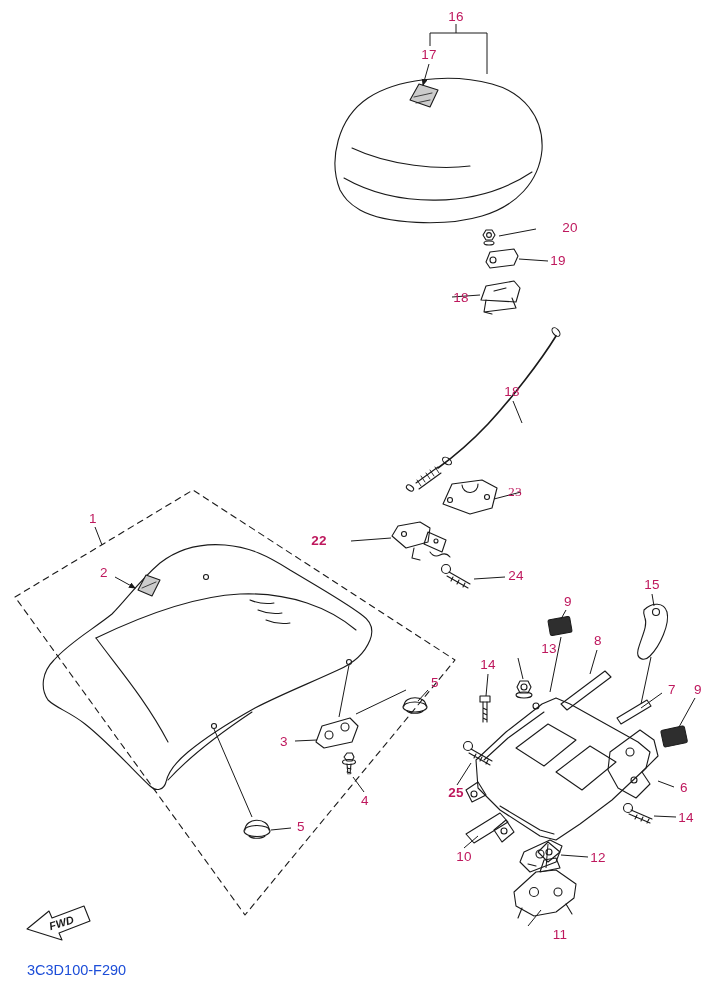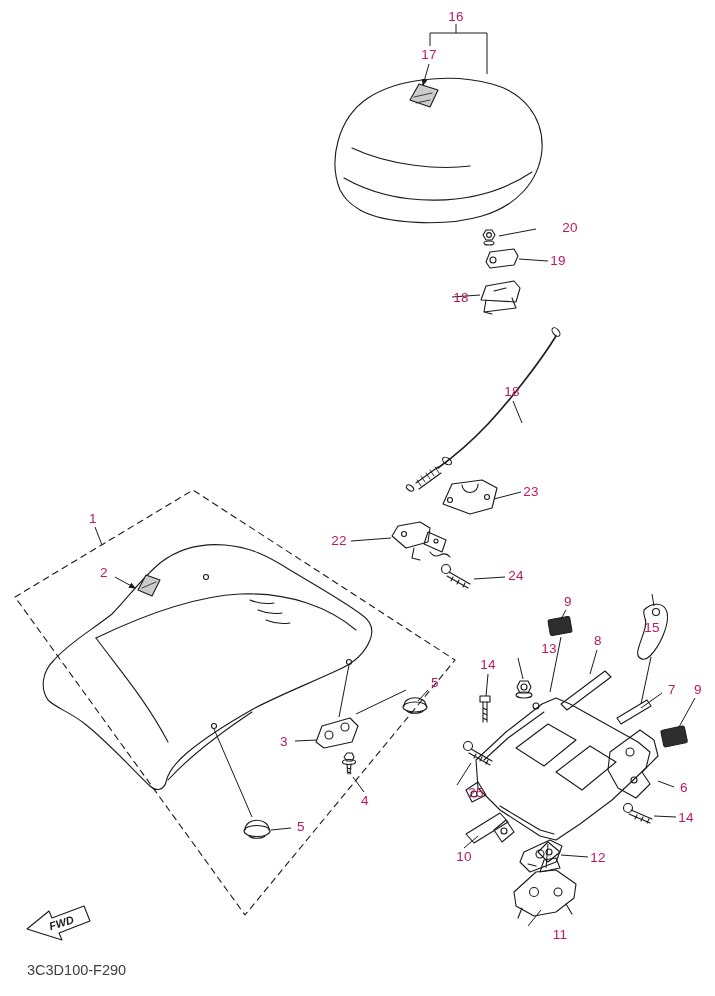--- a/index.html
+++ b/index.html
@@ -7,21 +7,21 @@
     position:relative;width:715px;height:996px;background:#fff;
     font-family:"Liberation Sans",sans-serif;overflow:hidden;color:#1a1a1a;
   }
   svg.art{position:absolute;left:0;top:0;}
   .part-label{
     position:absolute;transform:translate(-50%,-50%);
     font-size:13.5px;line-height:1;color:#be185d;letter-spacing:.3px;
     user-select:none;white-space:nowrap;
   }
   .diagram-code{
-    position:absolute;left:27px;top:962px;font-size:14.5px;color:#404040;
+    position:absolute;left:27px;top:962px;font-size:14.5px;color:#1d4ed8;
   }
   .ld{stroke:currentColor;stroke-width:1;}
   .pt{stroke:currentColor;stroke-width:1.1;fill:none;stroke-linejoin:round;stroke-linecap:round;}
   .dk{fill:#2e2e2e;stroke:currentColor;stroke-width:1;}
 </style>
 </head>
 <body>
 
 <div class="stage" style="color: rgb(26, 26, 26); background: rgb(255, 255, 255);">
 
@@ -226,38 +226,38 @@
     </g>
   </svg>
 
   <div>
       <div class="part-label" style="left: 456px; top: 17px;">16</div>
       <div class="part-label" style="left: 429px; top: 55px;">17</div>
       <div class="part-label" style="left: 546px; top: 228px; margin-left: 24px;">20</div>
       <div class="part-label" style="left: 558px; top: 261px;">19</div>
       <div class="part-label" style="left: 441px; top: 298px; margin-left: 20px;">18</div>
       <div class="part-label" style="left: 512px; top: 392px;">18</div>
-      <div class="part-label" style="left: 531px; top: 492px;">23</div>
-      <div class="part-label" style="left: 339px; top: 541px;">22</div>
+      <div class="part-label" style="left: 515px; top: 492px; font-family: Liberation Serif, serif;">23</div>
+      <div class="part-label" style="left: 319px; top: 541px; font-weight: bold;">22</div>
       <div class="part-label" style="left: 516px; top: 576px;">24</div>
       <div class="part-label" style="left: 93px; top: 519px;">1</div>
       <div class="part-label" style="left: 104px; top: 573px;">2</div>
       <div class="part-label" style="left: 435px; top: 683px;">5</div>
       <div class="part-label" style="left: 284px; top: 742px;">3</div>
       <div class="part-label" style="left: 365px; top: 801px;">4</div>
       <div class="part-label" style="left: 301px; top: 827px;">5</div>
-      <div class="part-label" style="left: 652px; top: 585px; margin-top: 43px;">15</div>
+      <div class="part-label" style="left: 652px; top: 585px;">15</div>
       <div class="part-label" style="left: 568px; top: 602px;">9</div>
       <div class="part-label" style="left: 598px; top: 641px;">8</div>
       <div class="part-label" style="left: 517px; top: 649px; margin-left: 32px;">13</div>
       <div class="part-label" style="left: 488px; top: 665px;">14</div>
       <div class="part-label" style="left: 672px; top: 690px;">7</div>
       <div class="part-label" style="left: 698px; top: 690px;">9</div>
       <div class="part-label" style="left: 684px; top: 788px;">6</div>
-      <div class="part-label" style="left: 476px; top: 793px;">25</div>
+      <div class="part-label" style="left: 456px; top: 793px; font-weight: bold;">25</div>
       <div class="part-label" style="left: 686px; top: 818px;">14</div>
       <div class="part-label" style="left: 464px; top: 857px; text-align: right;">10</div>
       <div class="part-label" style="left: 598px; top: 858px;">12</div>
       <div class="part-label" style="left: 527px; top: 935px; margin-left: 33px;">11</div>
     </div>
 
   <div class="diagram-code">3C3D100-F290</div>
 </div>
 
 </body></html>

